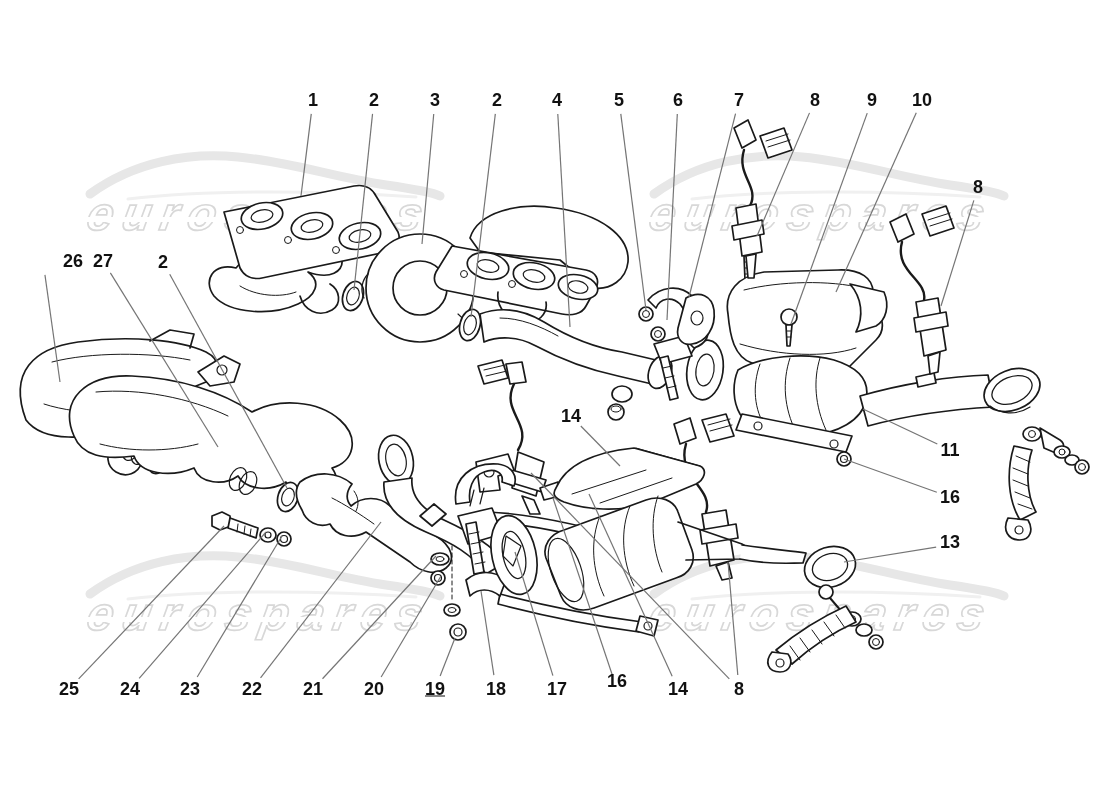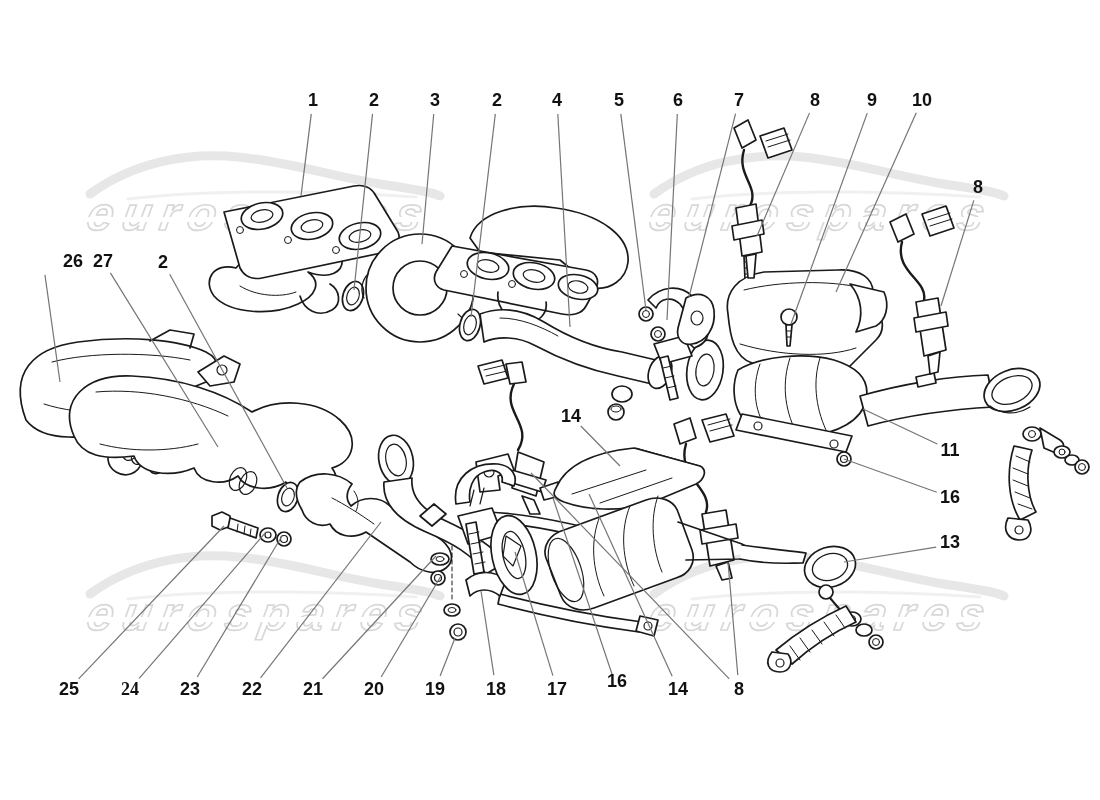--- a/index.html
+++ b/index.html
@@ -387,26 +387,26 @@
       <div class="callout" style="left: 922px; top: 100px;">10</div>
       <div class="callout" style="left: 978px; top: 187px;">8</div>
       <div class="callout" style="left: 43px; top: 261px; margin-left: 30px;">26</div>
       <div class="callout" style="left: 103px; top: 261px;">27</div>
       <div class="callout" style="left: 163px; top: 262px;">2</div>
       <div class="callout" style="left: 571px; top: 416px; text-align: center;">14</div>
       <div class="callout" style="left: 950px; top: 450px;">11</div>
       <div class="callout" style="left: 950px; top: 497px;">16</div>
       <div class="callout" style="left: 950px; top: 542px;">13</div>
       <div class="callout" style="left: 69px; top: 689px;">25</div>
-      <div class="callout" style="left: 130px; top: 689px; font-family: Liberation Serif, serif;">24</div>
+      <div class="callout" style="left: 130px; top: 689px;">24</div>
       <div class="callout" style="left: 190px; top: 689px;">23</div>
       <div class="callout" style="left: 252px; top: 689px;">22</div>
       <div class="callout" style="left: 313px; top: 689px;">21</div>
       <div class="callout" style="left: 374px; top: 689px;">20</div>
-      <div class="callout" style="left: 435px; top: 689px;">19</div>
+      <div class="callout" style="left: 435px; top: 689px; text-decoration: underline;">19</div>
       <div class="callout" style="left: 496px; top: 689px;">18</div>
       <div class="callout" style="left: 557px; top: 689px;">17</div>
       <div class="callout" style="left: 617px; top: 681px;">16</div>
       <div class="callout" style="left: 678px; top: 689px;">14</div>
       <div class="callout" style="left: 739px; top: 689px;">8</div>
     </div>
 
 </div>
 
 </body></html>

